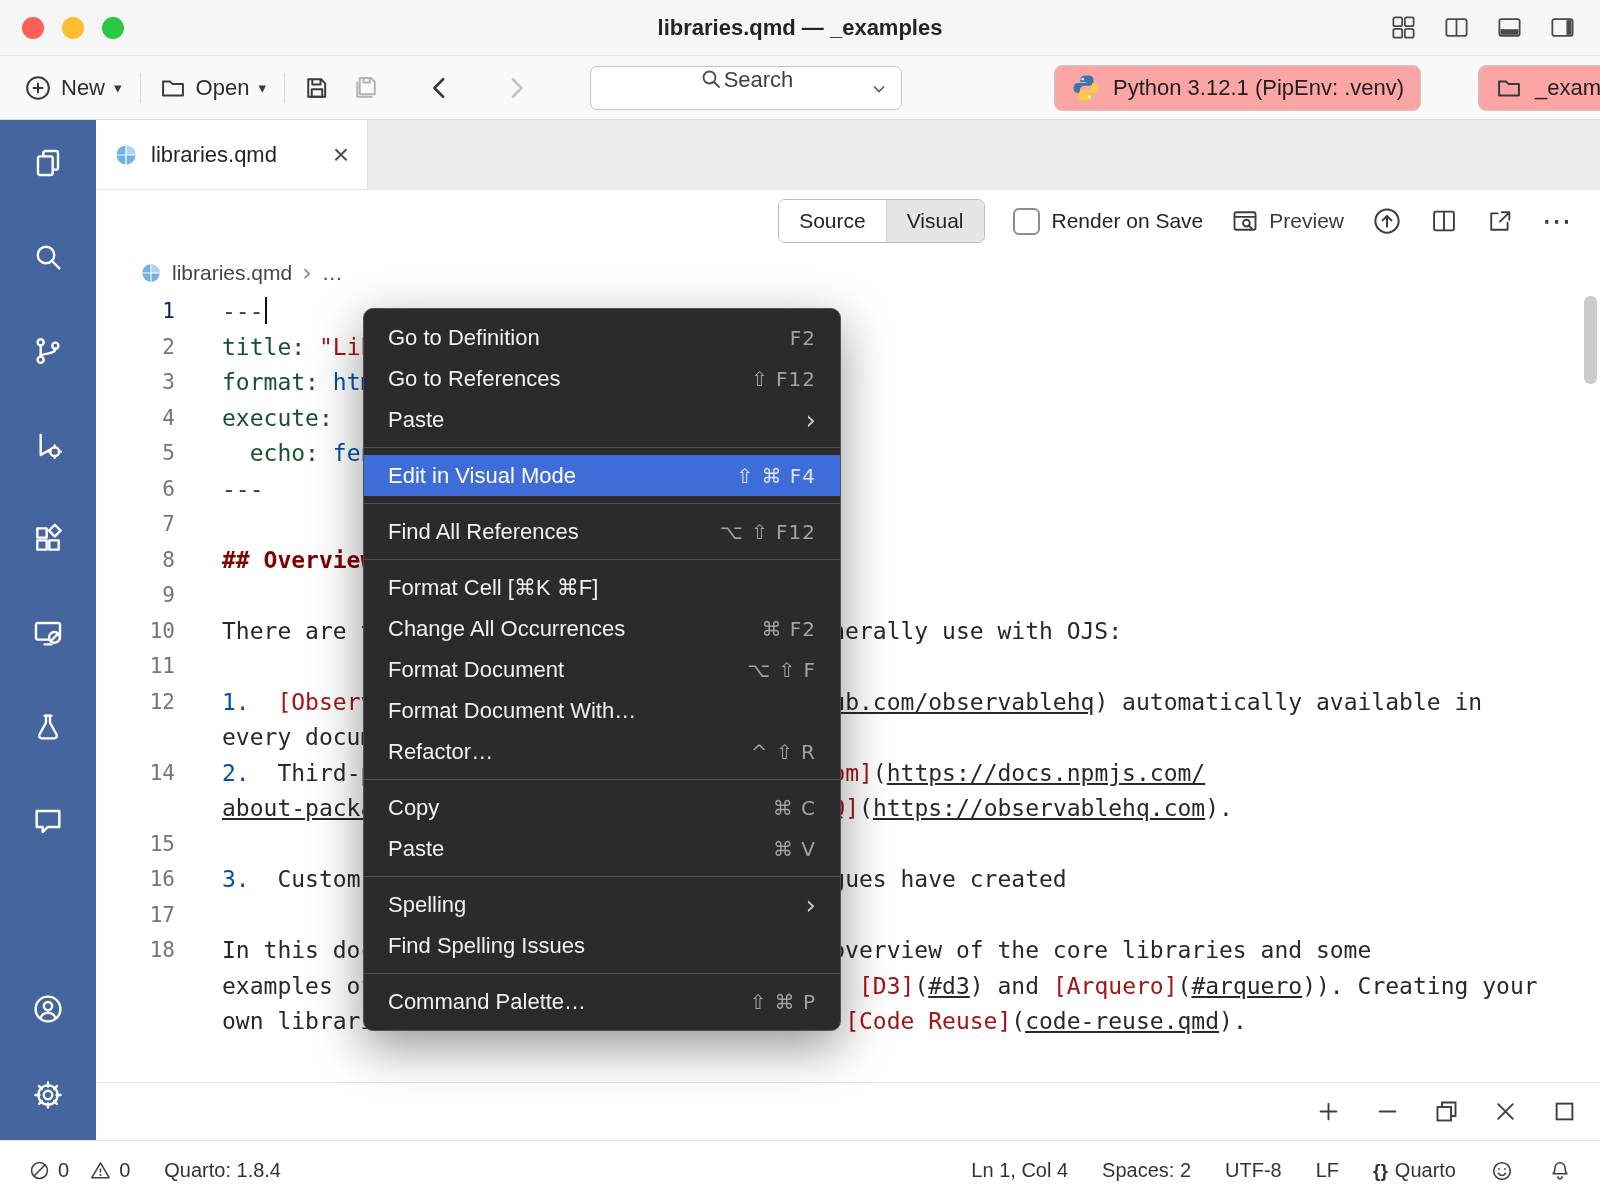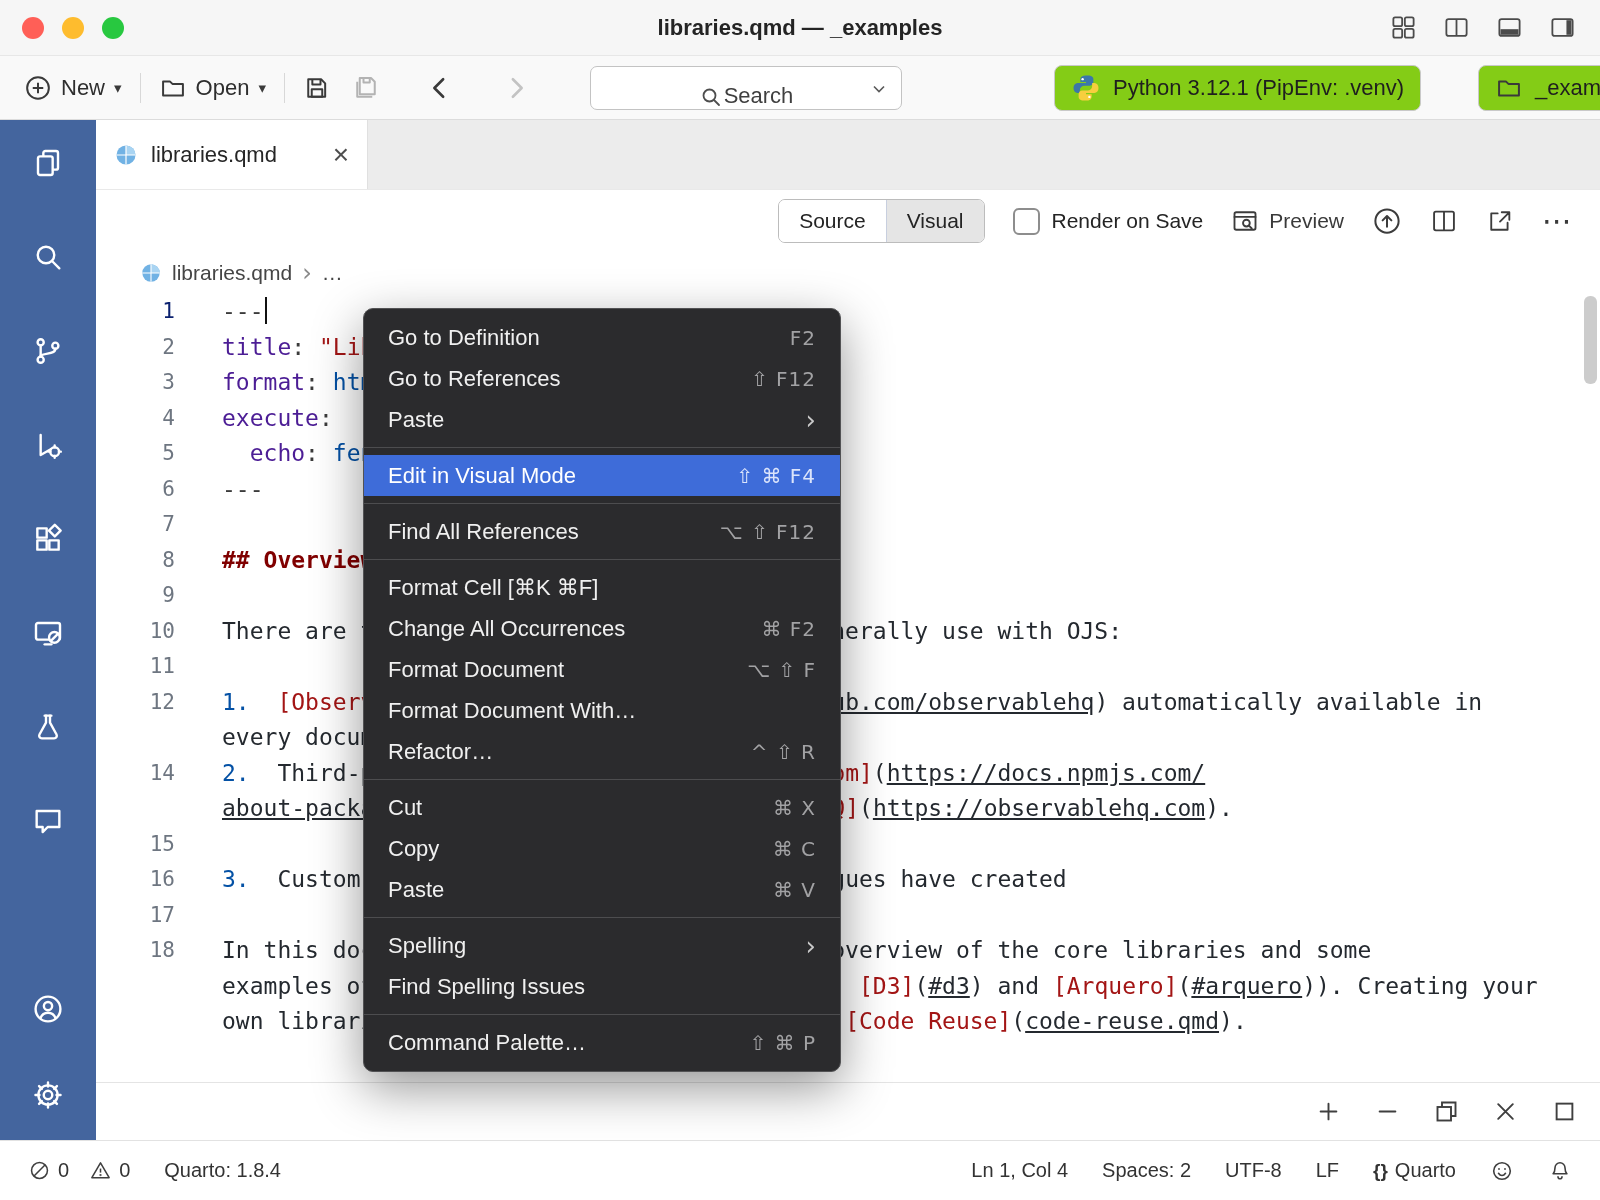--- a/index.html
+++ b/index.html
@@ -13,23 +13,23 @@
   .light { width:22px; height:22px; border-radius:50%; }
   .light.red { background:#ff5f57; } .light.yellow { background:#febc2e; } .light.green { background:#28c840; }
   .tb-title { position:absolute; left:50%; transform:translateX(-50%); font-size:22px; font-weight:700; color:#242424; white-space:nowrap; }
   .tb-icons { margin-left:auto; display:flex; gap:26px; margin-right:24px; align-items:center; }
 
   
   .toolbar { height:64px; background:#f9f9f9; display:flex; align-items:center; border-bottom:1px solid #dcdcdc; padding:0 14px; position:relative; }
   .tbtn { display:flex; align-items:center; gap:9px; font-size:22px; color:#2e2e2e; padding:0 10px; white-space:nowrap; }
   .tsep { width:1px; height:30px; background:#d8d8d8; margin:0 8px; flex:none; }
   .nav { display:flex; gap:46px; margin-left:34px; }
-  .search-box { position:absolute; left:590px; top:10px; width:312px; height:44px; border:1px solid #c3c3c3; border-radius:7px; background:#fff; display:flex; align-items:flex-end; justify-content:center; gap:1px; font-size:22px; color:#3f3f3f; }
+  .search-box { position:absolute; left:590px; top:10px; width:312px; height:44px; border:1px solid #c3c3c3; border-radius:7px; background:#fff; display:flex; align-items:flex-start; justify-content:center; gap:1px; font-size:22px; color:#3f3f3f; }
   .search-chevron { position:absolute; right:12px; top:12px; }
-  .pill-btn { position:absolute; top:9px; height:46px; border:1px solid #c9c9c9; border-radius:8px; background:#84cc16; display:flex; align-items:center; gap:12px; padding:0 16px; font-size:22px; color:#1f1f1f; white-space:nowrap; }
+  .pill-btn { position:absolute; top:9px; height:46px; border:1px solid #c9c9c9; border-radius:8px; background:#fca5a5; display:flex; align-items:center; gap:12px; padding:0 16px; font-size:22px; color:#1f1f1f; white-space:nowrap; }
   .interp-btn { left:1054px; }
   .ws-btn { left:1478px; width:170px; overflow:hidden; }
 
   
   .app-row { display:flex; height:1020px; }
   .activitybar { width:96px; background:#44659e; display:flex; flex-direction:column; align-items:center; padding:26px 0 28px; gap:60px; flex:none; }
   .ab-item { width:34px; height:34px; display:flex; align-items:center; justify-content:center; }
   .ab-bottom { margin-top:auto; display:flex; flex-direction:column; gap:52px; align-items:center; }
 
   .editor-col { flex:1; display:flex; flex-direction:column; min-width:0; background:#fff; }
@@ -48,21 +48,21 @@
   .more-dots { font-size:30px; color:#3a3a3a; line-height:1; font-family:"DejaVu Sans",sans-serif; }
 
   .breadcrumb { height:42px; display:flex; align-items:center; gap:10px; padding-left:44px; font-size:21px; color:#454545; background:#fff; }
   .bc-sep { color:#8a8a8a; font-size:24px; font-family:"DejaVu Sans",sans-serif; }
 
   .code-area { flex:1; position:relative; font-family:"DejaVu Sans Mono", monospace; font-size:23px; color:#24292f; overflow:hidden; background:#fff; }
   .crow { display:flex; height:35.5px; line-height:35.5px; }
   .gutter { width:126px; padding-right:47px; text-align:right; color:#6e7681; font-size:21px; flex:none; }
   .crow.active .gutter { color:#0b216f; }
   .ctext { white-space:pre; }
-  .sg-p { color:#3b3b3b; } .sg-k { color:#4c1d95;margin-top:20px; } .sg-s { color:#a31515; }
+  .sg-p { color:#3b3b3b; } .sg-k { color:#14532d;margin-top:20px; } .sg-s { color:#a31515; }
   .sg-v { color:#0451a5; } .sg-h { color:#800000; font-weight:700; }
   .sg-t { color:#24292f; } .sg-n { color:#0451a5; } .sg-l { color:#a31515; }
   .sg-u { color:#24292f; text-decoration:underline; } .sg-d { color:#24292f; }
   .caret-bar { display:inline-block; width:2.5px; height:27px; background:#111; vertical-align:-5px; margin-left:1px; }
   .vscroll { position:absolute; right:3px; top:2px; width:13px; height:88px; background:rgba(110,110,110,0.35); border-radius:6px; }
 
   .panelbar { height:58px; border-top:1px solid #e4e4e4; display:flex; align-items:center; padding:0 22px 0 38px; background:#fff; }
   .pt-wrap { display:flex; height:100%; align-items:stretch; }
   .panel-tab { font-size:19px; letter-spacing:0.5px; color:#6e6e6e; margin-right:46px; display:flex; align-items:center; border-bottom:2px solid transparent; white-space:nowrap; }
   .panel-tab.active { color:#222; border-bottom-color:#444; }
@@ -575,24 +575,20 @@
     </div>
     <div class="menu-item">
       <span class="mi-label">Format Document With…</span>
     </div>
     <div class="menu-item">
       <span class="mi-label">Refactor…</span>
       <span class="mi-shortcut">^ ⇧ R</span>
     </div>
     <div class="menu-sep"></div>
     <div class="menu-item">
-      <span class="mi-label">Cut</span>
-      <span class="mi-shortcut">⌘ X</span>
-    </div>
-    <div class="menu-item">
       <span class="mi-label">Copy</span>
       <span class="mi-shortcut">⌘ C</span>
     </div>
     <div class="menu-item">
       <span class="mi-label">Paste</span>
       <span class="mi-shortcut">⌘ V</span>
     </div>
     <div class="menu-sep"></div>
     <div class="menu-item">
       <span class="mi-label">Spelling</span>

